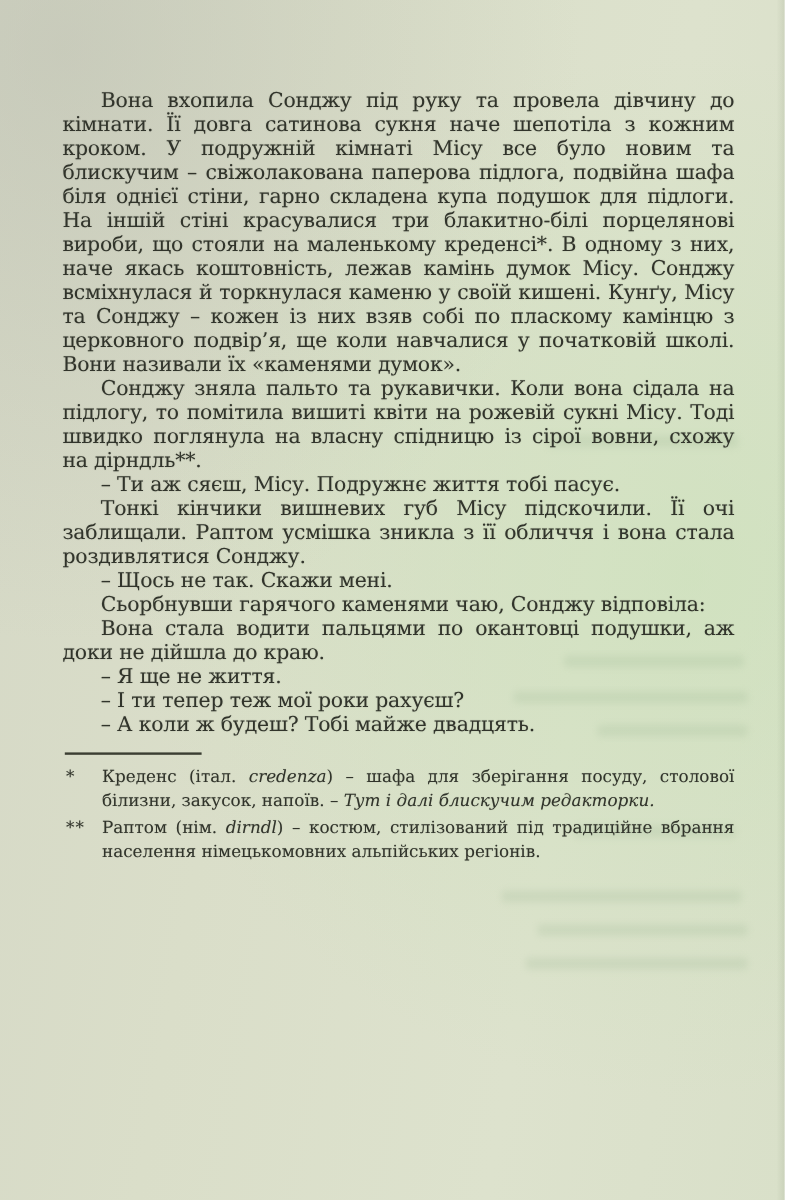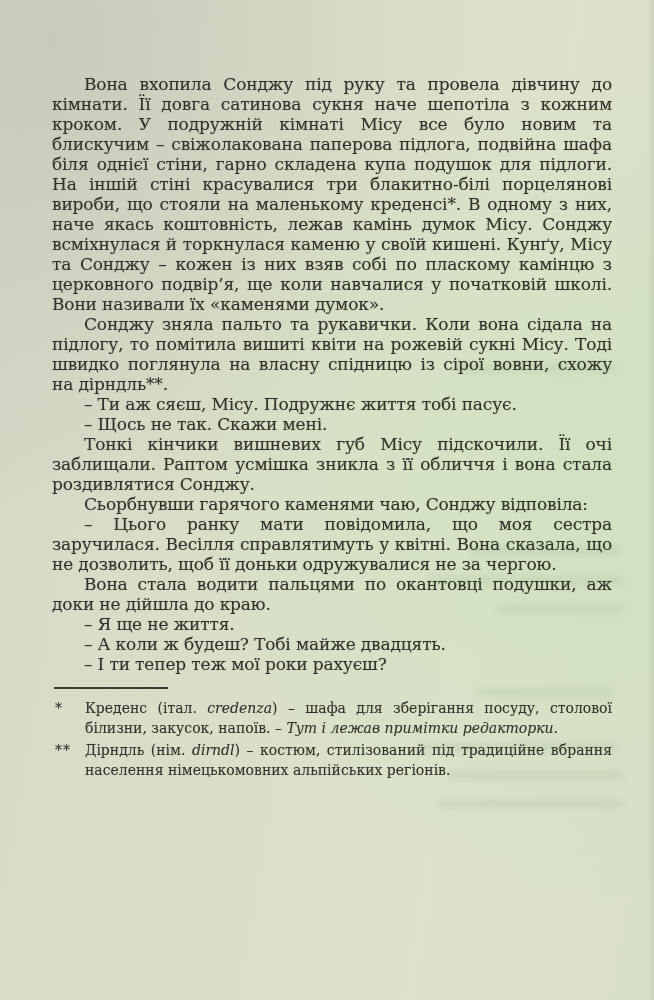--- a/index.html
+++ b/index.html
@@ -78,37 +78,36 @@
   <div class="ghost" style="left:478px; top:688px; width:135px;"></div>
   <div class="ghost" style="left:418px; top:742px; width:200px;"></div>
   <div class="ghost" style="left:448px; top:770px; width:175px;"></div>
   <div class="ghost" style="left:438px; top:798px; width:185px;"></div>
 
   <div class="content">
 
     <p class="bp">Вона вхопила Сонджу під руку та провела дівчину до кімнати. Її довга сатинова сукня наче шепотіла з кожним кроком. У подружній кімнаті Місу все було новим та блискучим – свіжолакована паперова підлога, подвійна шафа біля однієї стіни, гарно складена купа подушок для підлоги. На іншій стіні красувалися три блакитно-білі порцелянові вироби, що стояли на маленькому креденсі*. В одному з них, наче якась коштовність, лежав камінь думок Місу. Сонджу всміхнулася й торкнулася каменю у своїй кишені. Кунґу, Місу та Сонджу – кожен із них взяв собі по пласкому камінцю з церковного подвір’я, ще коли навчалися у початковій школі. Вони називали їх «каменями думок».</p>
     <p class="bp">Сонджу зняла пальто та рукавички. Коли вона сідала на підлогу, то помітила вишиті квіти на рожевій сукні Місу. Тоді швидко поглянула на власну спідницю із сірої вовни, схожу на дірндль**.</p>
     <p class="bp">– Ти аж сяєш, Місу. Подружнє життя тобі пасує.</p>
+    <p class="bp">Тонкі кінчики вишневих губ Місу підскочили. Її очі заблищали. Раптом усмішка зникла з її обличчя і вона стала роздивлятися Сонджу.</p>
     <p class="bp">– Щось не так. Скажи мені.</p>
-    <p class="bp">Тонкі кінчики вишневих губ Місу підскочили. Її очі заблищали. Раптом усмішка зникла з її обличчя і вона стала роздивлятися Сонджу.</p>
     <p class="bp">Сьорбнувши гарячого каменями чаю, Сонджу відповіла:</p>
-    <p class="bp">– Цього ранку мати повідомила, що моя сестра заручилася. Весілля справлятимуть у квітні. Вона сказала, що не дозволить, щоб її доньки одружувалися не за чергою.</p>
     <p class="bp">Вона стала водити пальцями по окантовці подушки, аж доки не дійшла до краю.</p>
     <p class="bp">– Я ще не життя.</p>
+    <p class="bp">– І ти тепер теж мої роки рахуєш?</p>
     <p class="bp">– А коли ж будеш? Тобі майже двадцять.</p>
-    <p class="bp">– І ти тепер теж мої роки рахуєш?</p>
 
     <div class="footnotes">
       <div class="fn-rule"></div>
 
       <div class="fn">
         <span class="fn-marker">*</span>
-        <span class="fn-body"><span>Креденс (італ. </span><span class="it">credenza</span><span>) – шафа для зберігання посуду, столової білизни, закусок, напоїв. – </span><span class="it">Тут і лежав примітки редакторки.</span></span>
+        <span class="fn-body"><span>Креденс (італ. </span><span class="it">credenza</span><span>) – шафа для зберігання посуду, столової білизни, закусок, напоїв. – </span><span class="it">Тут і далі блискучим редакторки.</span></span>
       </div>
 
       <div class="fn">
         <span class="fn-marker">**</span>
-        <span class="fn-body"><span>Дірндль (нім. </span><span class="it">dirndl</span><span>) – костюм, стилізований під традиційне вбрання населення німецькомовних альпійських регіонів.</span><span class="it"></span></span>
+        <span class="fn-body"><span>Раптом (нім. </span><span class="it">dirndl</span><span>) – костюм, стилізований під традиційне вбрання населення німецькомовних альпійських регіонів.</span><span class="it"></span></span>
       </div>
     </div>
 
   </div>
 </div>
 
 </body></html>

